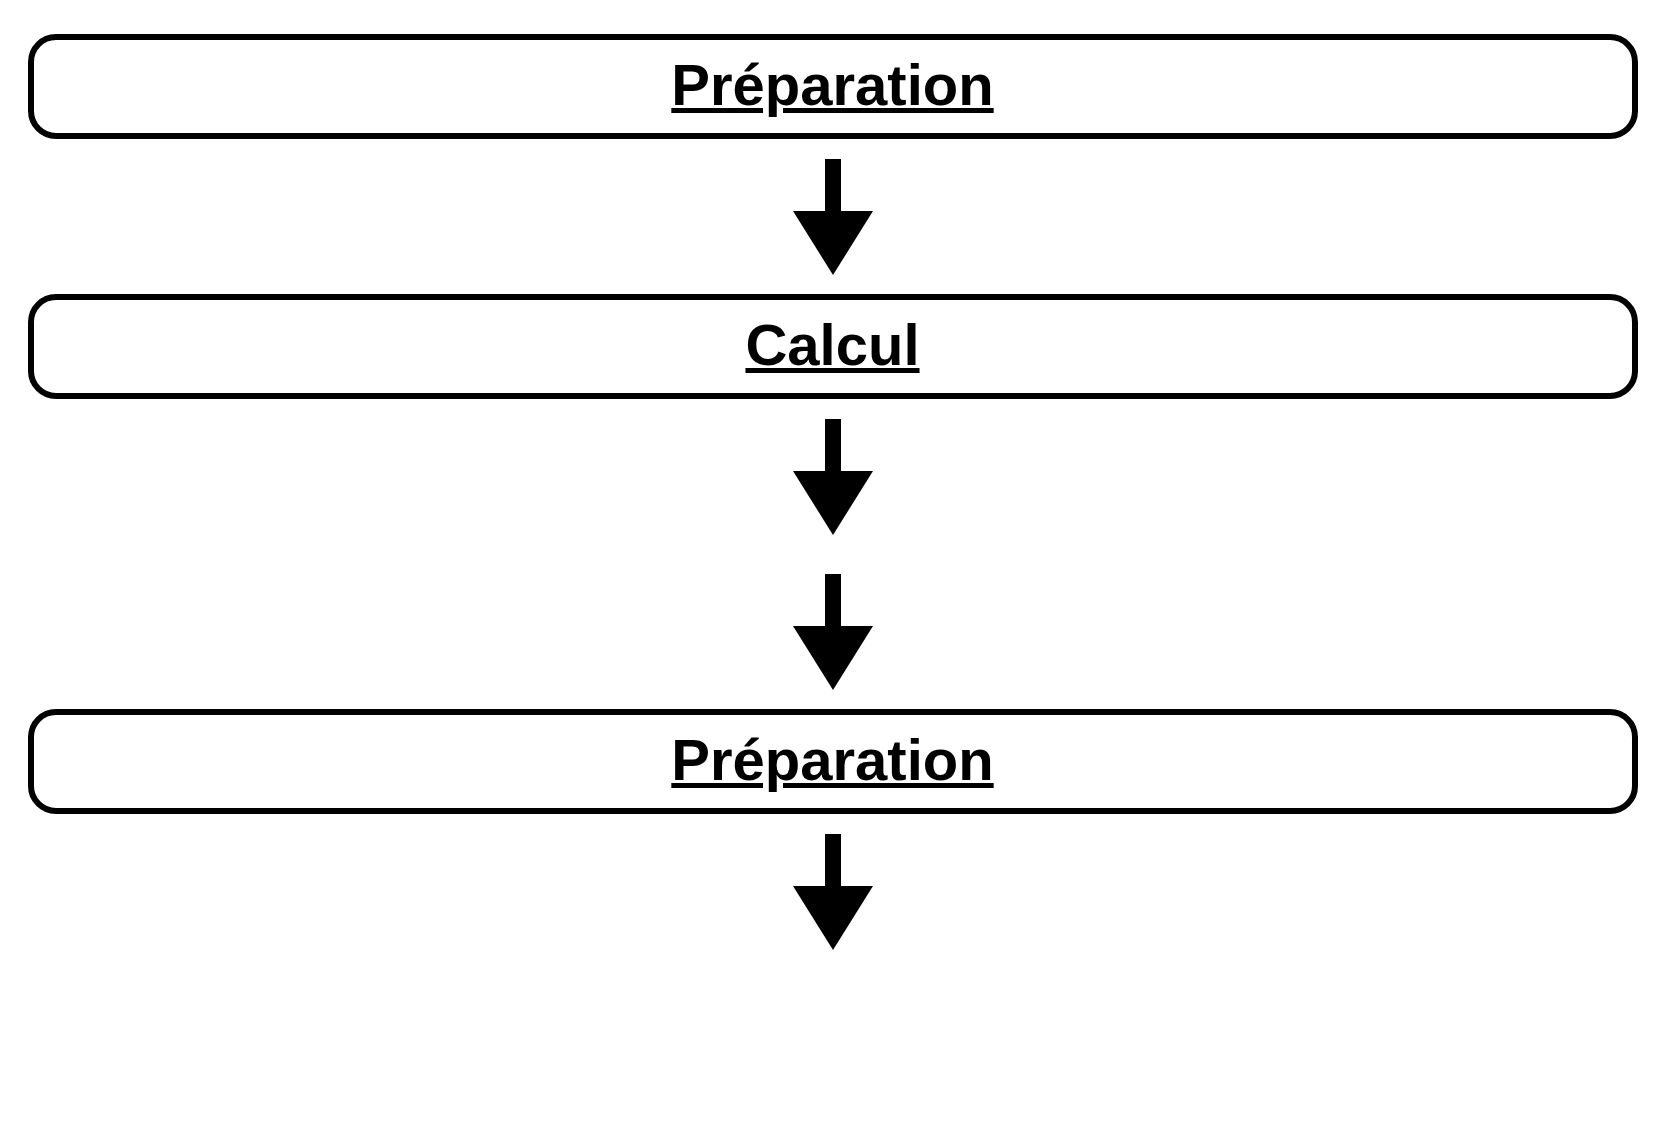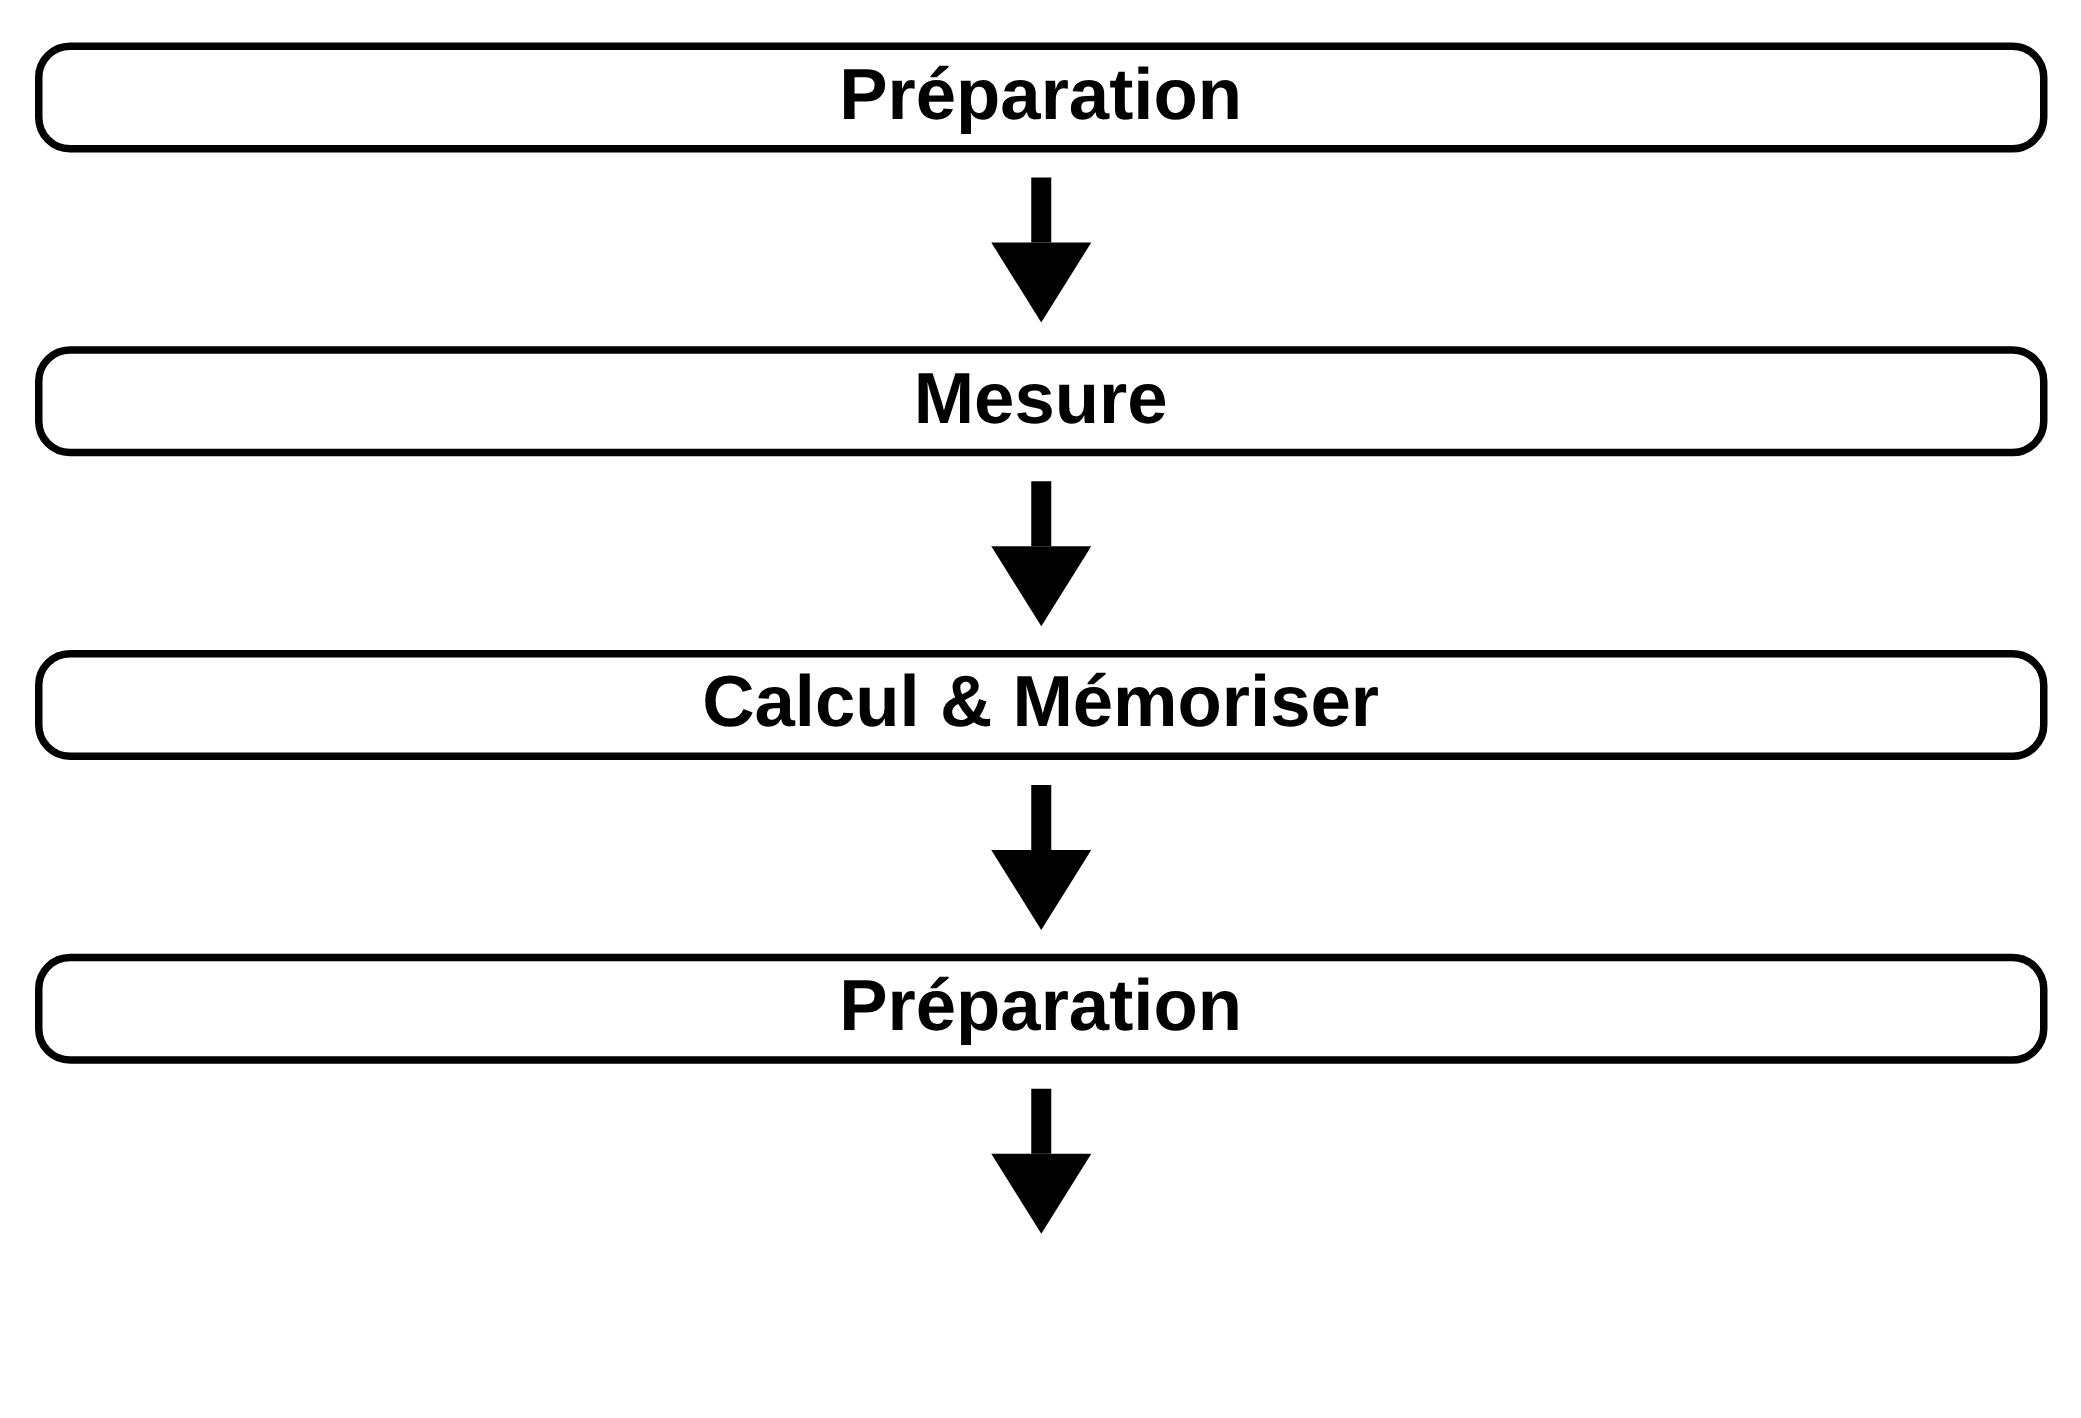--- a/index.html
+++ b/index.html
@@ -15,29 +15,30 @@
     box-sizing: border-box;
     padding-top: 34px;
     display: flex;
     flex-direction: column;
     align-items: center;
     font-family: "Liberation Sans", "DejaVu Sans", sans-serif;
     overflow: hidden;
   }
   .node {
     width: 1610px;
-    height: 88px;
+    height: 105px;
     box-sizing: border-box;
     background: #ffffff;
     border: 6px solid #000000;
     border-radius: 28px;
     display: flex;
     align-items: center;
     justify-content: center;
     flex: 0 0 auto;
+    text-decoration: underline;
   }
   .node-label {
     font-size: 58px;
     font-weight: bold;
     color: #000000;
     line-height: 1;
     letter-spacing: 0px;
     white-space: nowrap;
     transform: translateY(-2px);
   }
@@ -70,31 +71,28 @@
   <div class="node">
     <span class="node-label">Préparation</span>
   </div>
 
   <div class="arrow">
     <div class="arrow-stem"></div>
     <div class="arrow-head"></div>
   </div>
 
   <div class="node">
-    <span class="node-label">Mesure</span>
+    <span class="node-label">Calcul</span>
   </div>
 
   <div class="arrow">
     <div class="arrow-stem"></div>
     <div class="arrow-head"></div>
   </div>
 
-  <div class="node">
-    <span class="node-label">Calcul &amp; Mémoriser</span>
-  </div>
 
   <div class="arrow">
     <div class="arrow-stem"></div>
     <div class="arrow-head"></div>
   </div>
 
   <div class="node">
     <span class="node-label">Préparation</span>
   </div>
 

